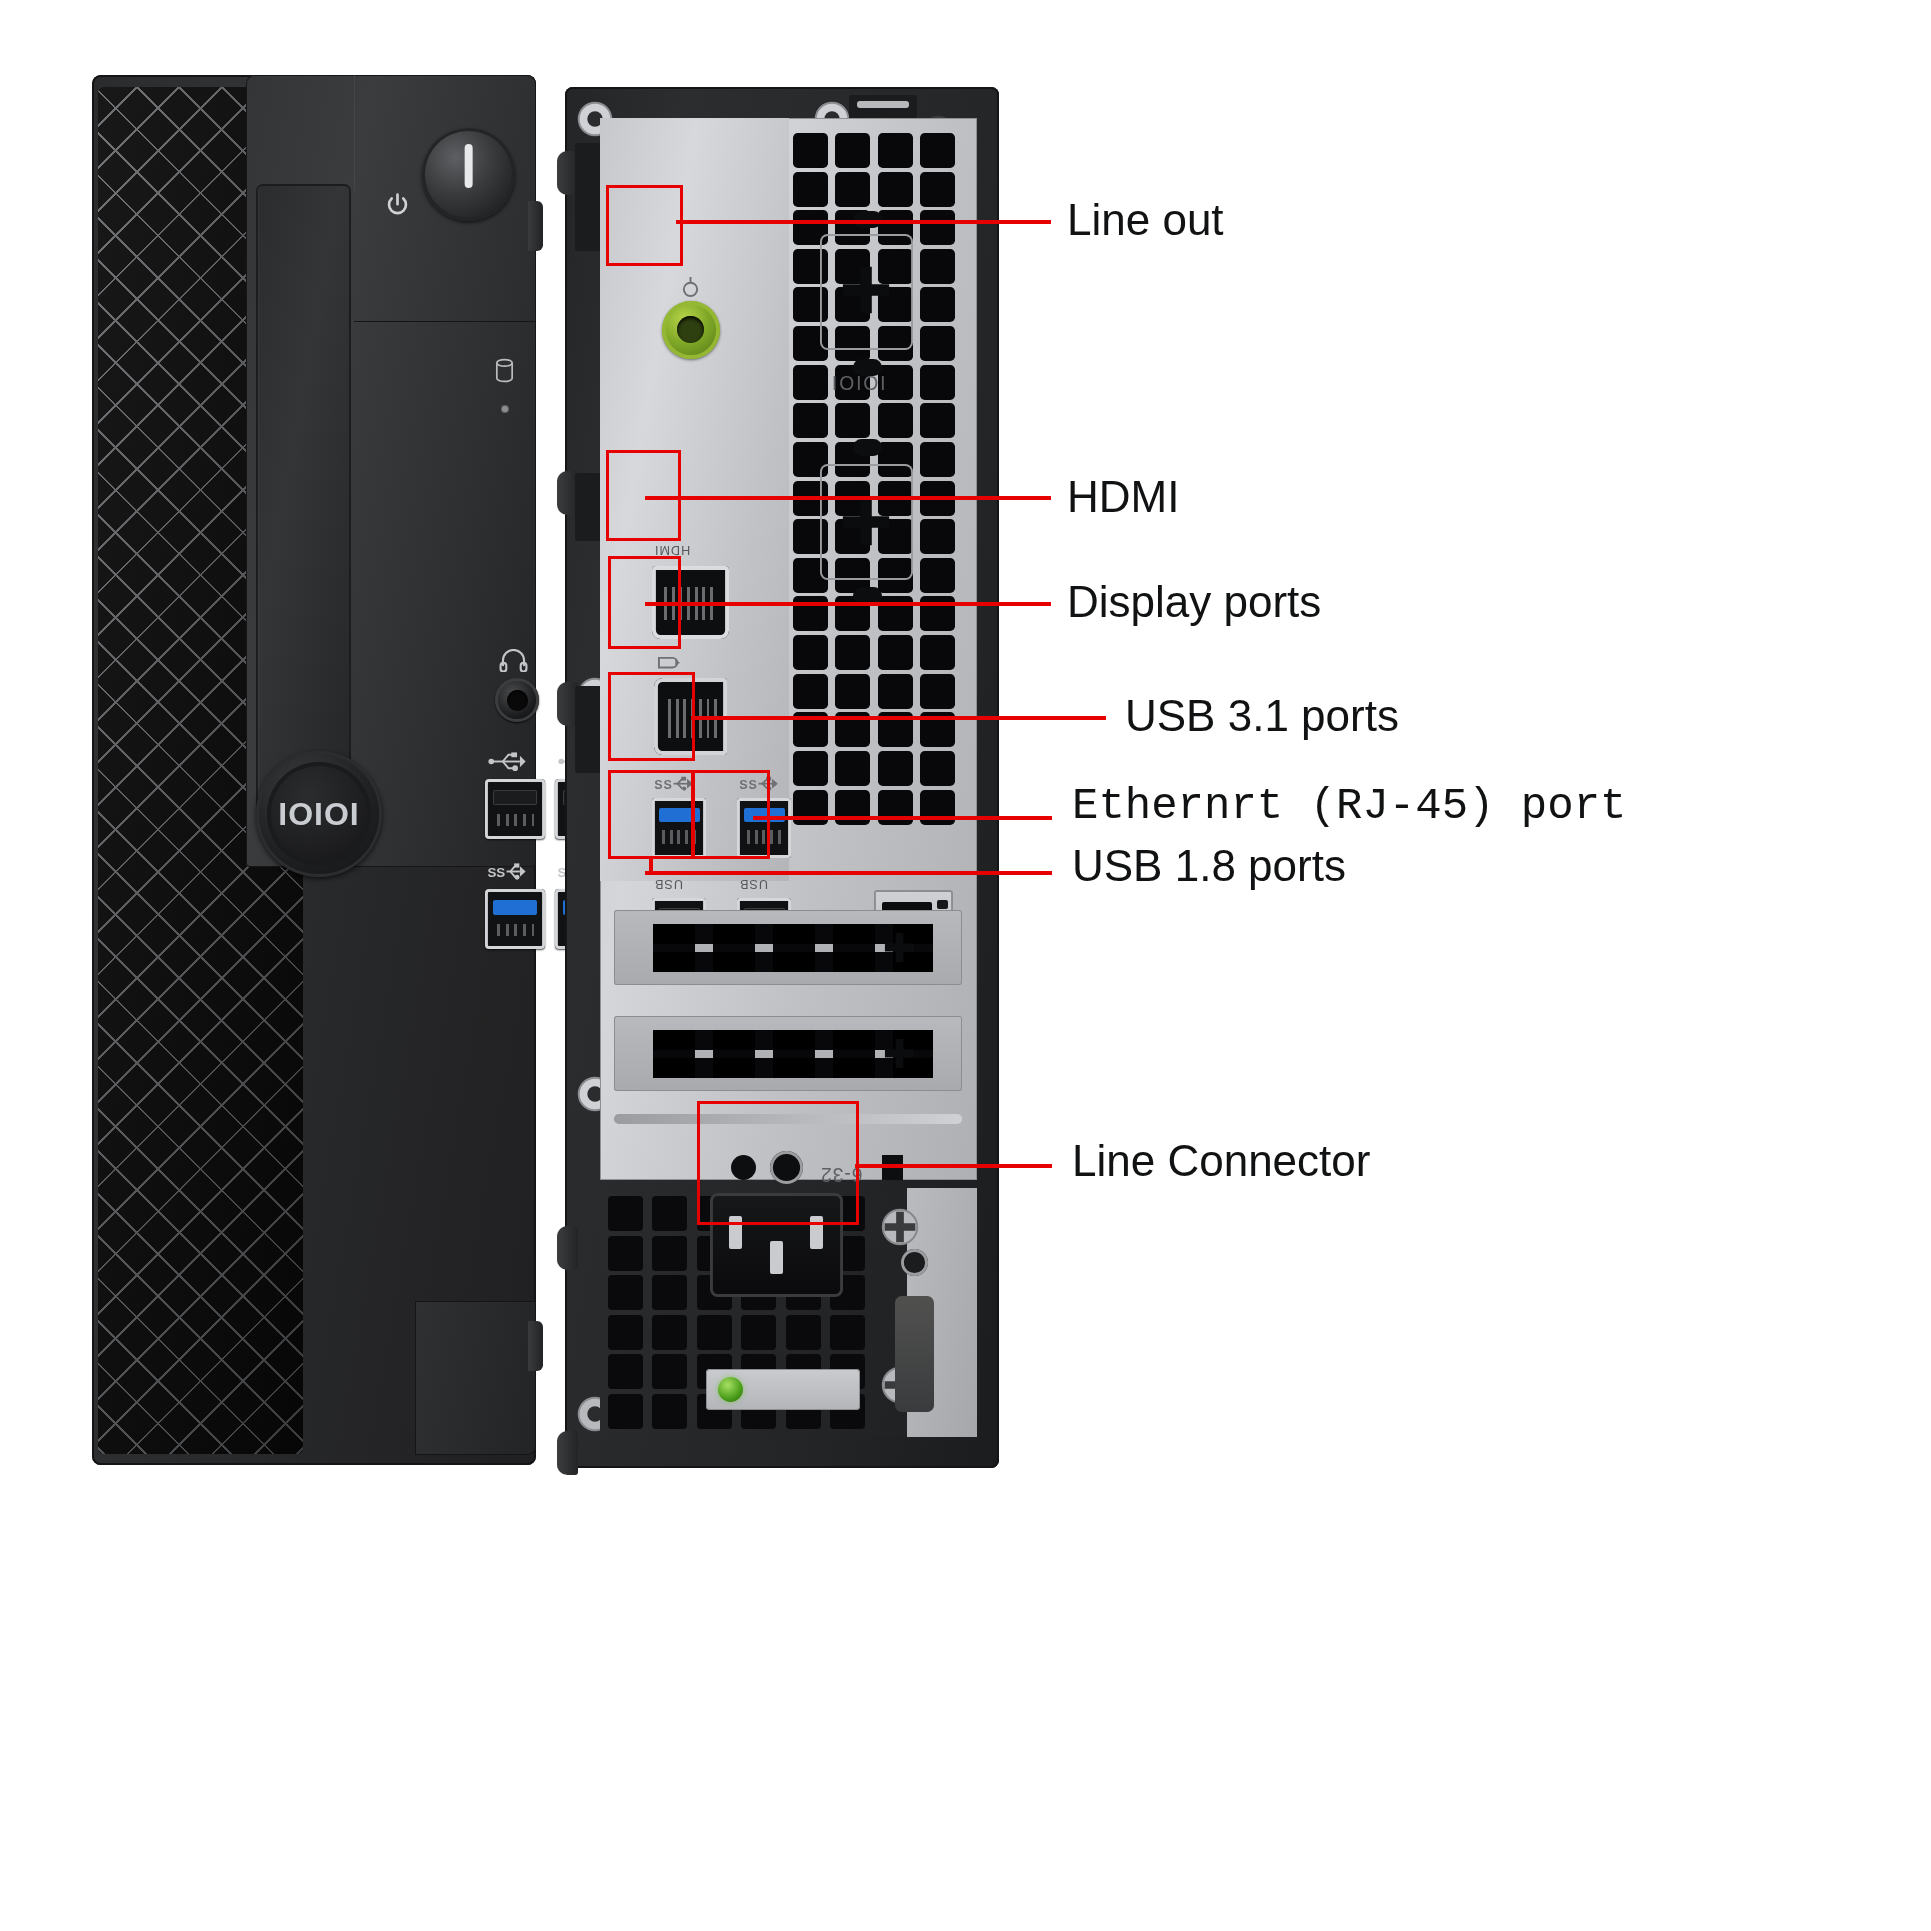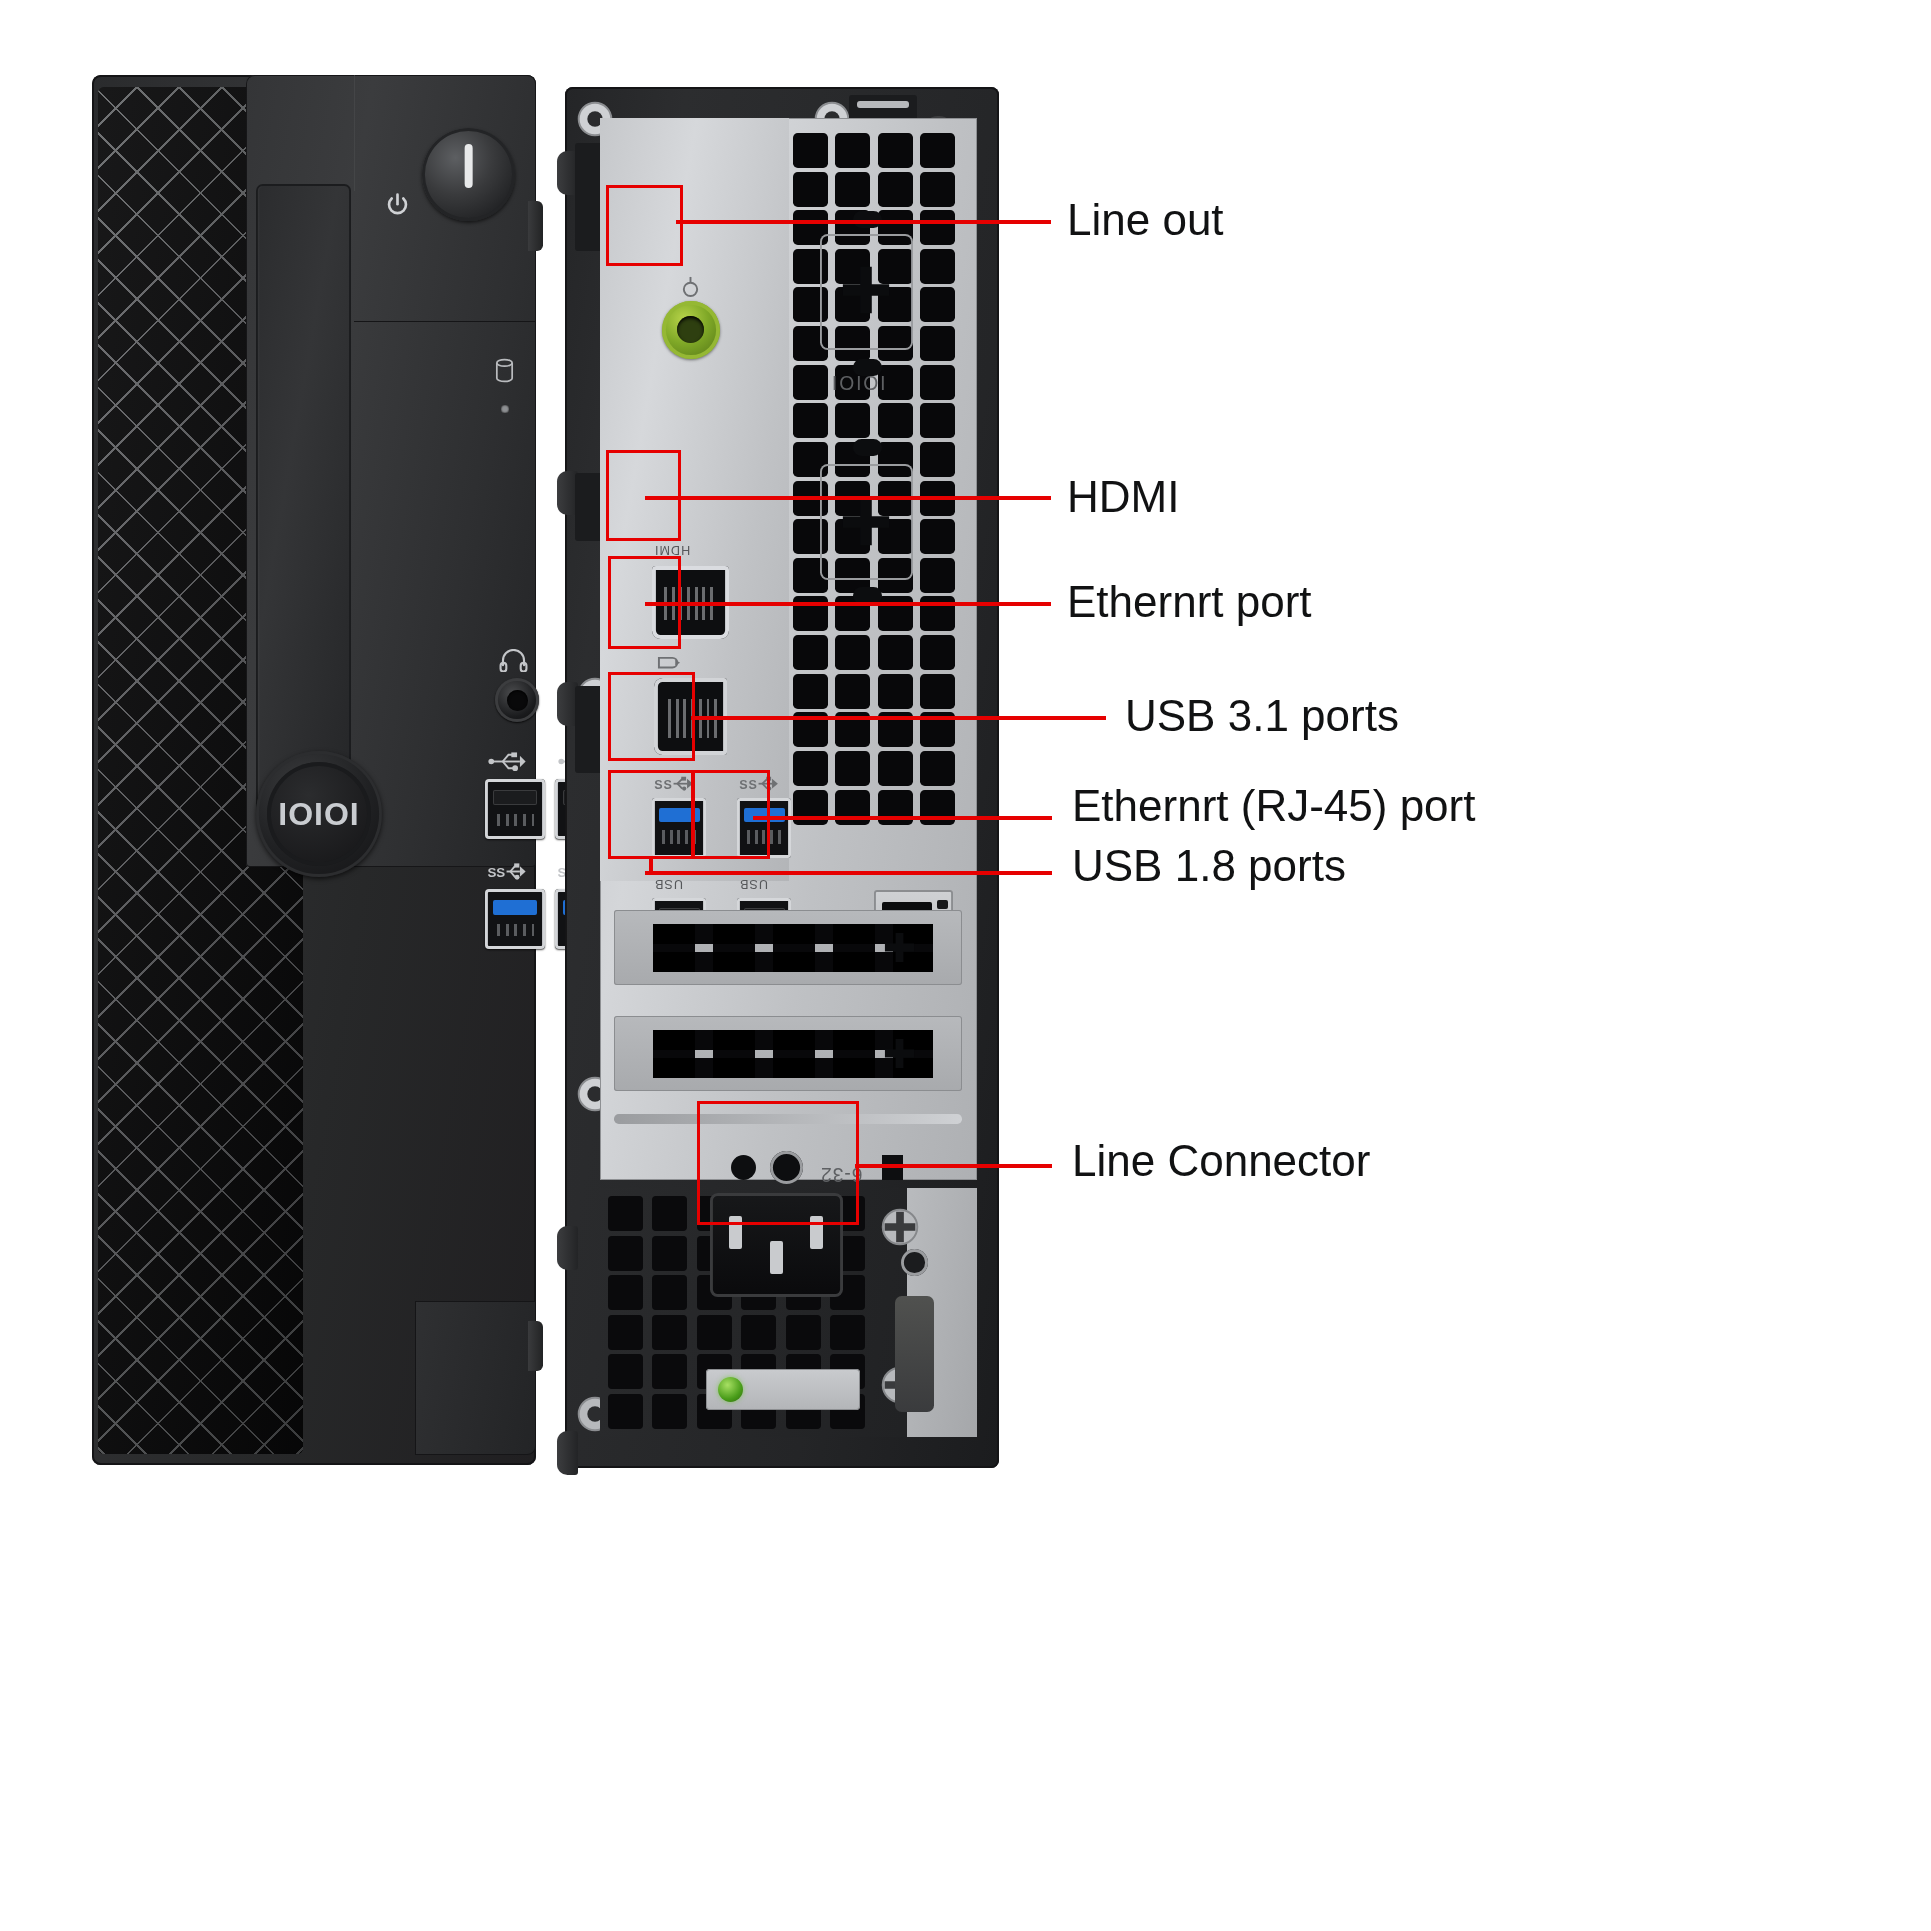--- a/index.html
+++ b/index.html
@@ -631,20 +631,20 @@
   <div class="leader" style="left:676px;top:220px;width:375px;"></div>
   <div class="leader" style="left:645px;top:496px;width:406px;"></div>
   <div class="leader" style="left:645px;top:602px;width:406px;"></div>
   <div class="leader" style="left:691px;top:716px;width:415px;"></div>
   <div class="leader" style="left:753px;top:816px;width:299px;"></div>
   <div class="leader" style="left:645px;top:871px;width:407px;"></div>
   <div class="leader" style="left:855px;top:1164px;width:197px;"></div>
 
   <div class="callout" style="left:1067px;top:198px;">Line out</div>
   <div class="callout" style="left:1067px;top:475px;">HDMI</div>
-  <div class="callout" style="left:1067px;top:580px;">Ethernrt port</div>
+  <div class="callout" style="left:1067px;top:580px;">Display ports</div>
   <div class="callout" style="left:1125px;top:694px;">USB 3.1 ports</div>
-  <div class="callout" style="left:1072px;top:784px;">Ethernrt (RJ-45) port</div>
+  <div class="callout" style="left:1072px;top:784px;font-family:Liberation Mono, monospace;">Ethernrt (RJ-45) port</div>
   <div class="callout" style="left:1072px;top:844px;">USB 1.8 ports</div>
   <div class="callout" style="left:1072px;top:1139px;">Line Connector</div>
 
 </div>
 
 
 </body></html>

